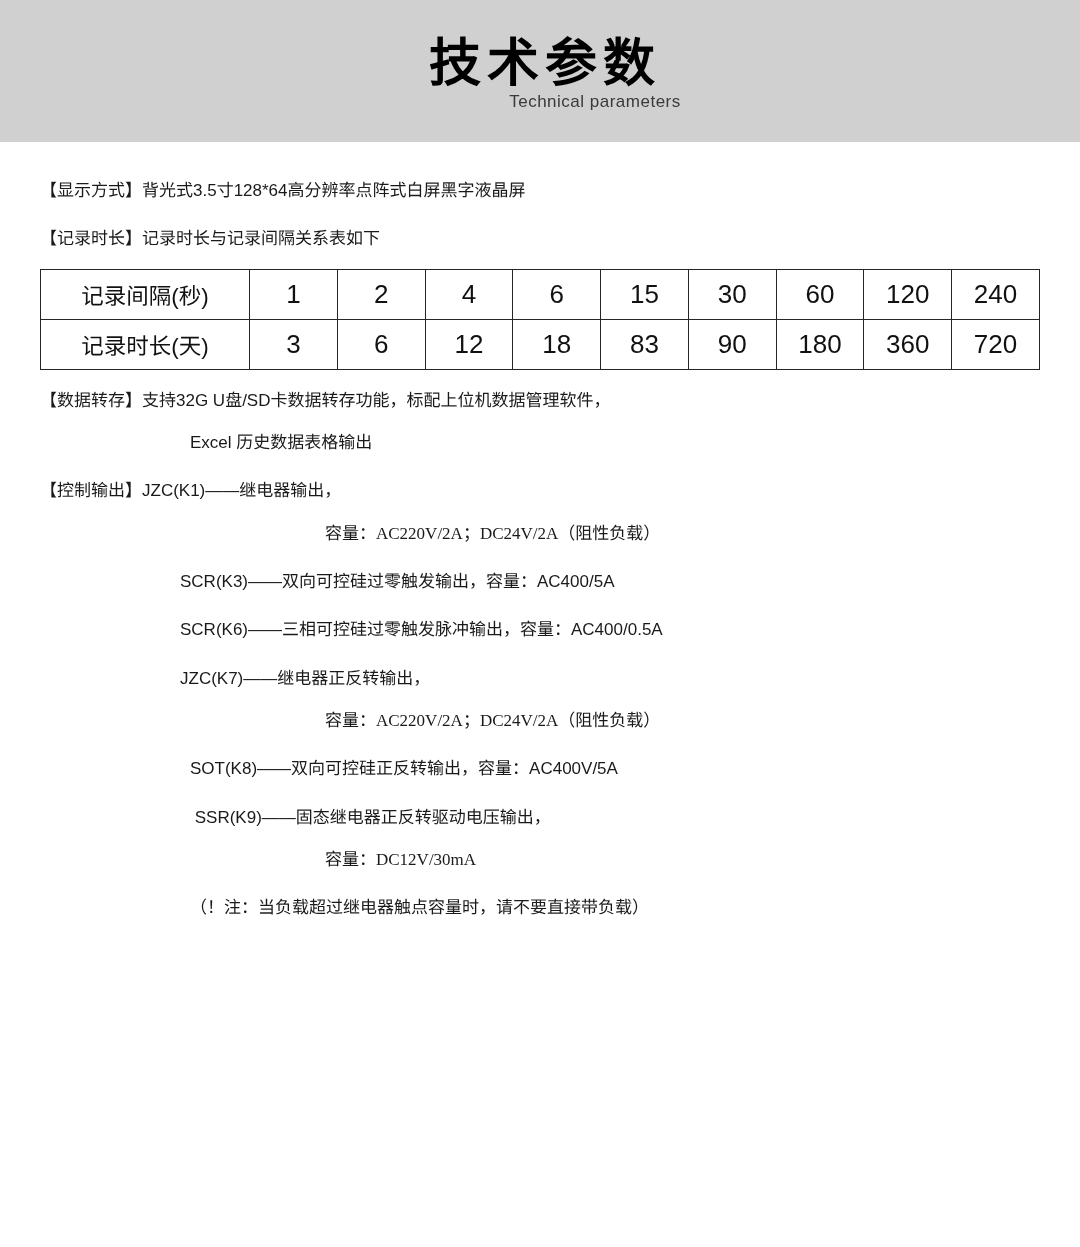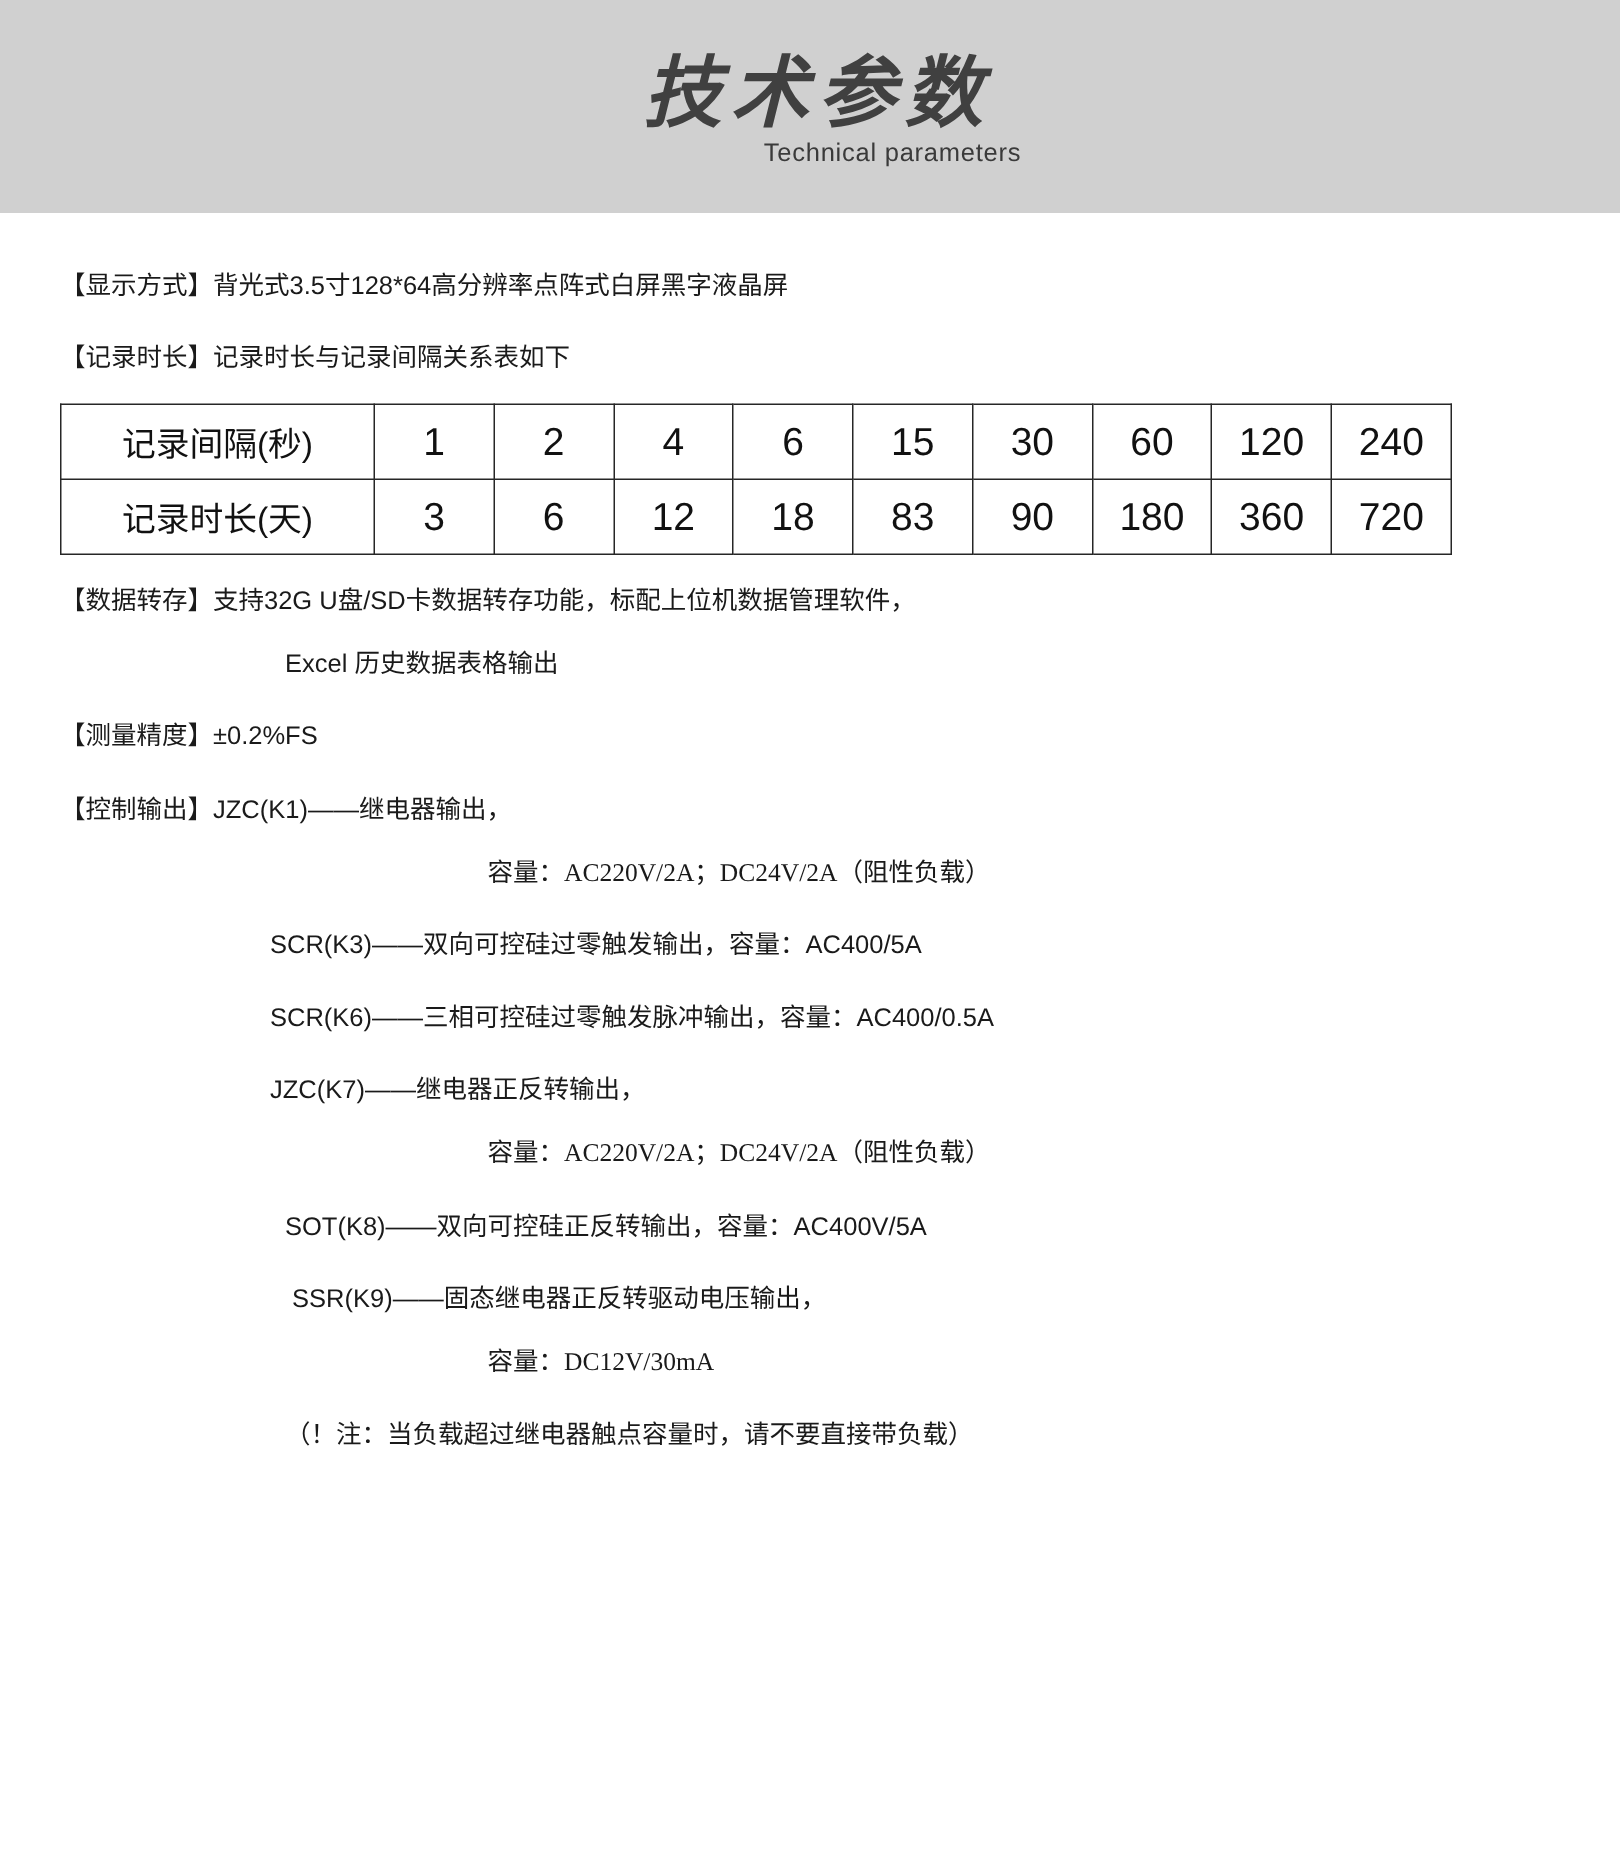--- a/index.html
+++ b/index.html
@@ -30,24 +30,23 @@
     flex-direction: column;
     align-items: center;
     justify-content: center;
     box-sizing: border-box;
     padding-top: 6px;
   }
   .banner-title {
     font-size: 52px;
     font-weight: bold;
     letter-spacing: 6px;
-    color: #404040;
+    color: #000000;
     line-height: 1.05;
     margin-left: 10px;
-    font-style: italic;
   }
   .banner-sub {
     font-size: 17px;
     color: #3a3a3a;
     letter-spacing: 0.5px;
     margin-top: 2px;
     margin-left: 110px;
   }
 
   
@@ -68,21 +67,21 @@
   .indent-1 { padding-left: 150px; }
   .indent-2 { padding-left: 285px; font-family: Liberation Serif, serif; }
   .indent-3 { padding-left: 140px; }
   .indent-4 { padding-left: 150px; }
 
   
   .rec-table {
     border-collapse: collapse;
     margin: 4px 0 18px 0;
     table-layout: fixed;
-    width: 928px;
+    width: 1000px;
   }
   .rec-table td {
     border: 1px solid #262626;
     height: 49px;
     text-align: center;
     vertical-align: middle;
     font-size: 24px;
     color: #111;
     padding: 0;
   }
@@ -136,21 +135,20 @@
           <td class="val">180</td>
           <td class="val">360</td>
           <td class="val">720</td>
         </tr>
       </tbody>
     </table>
 
     <p class="line tight">【数据转存】支持32G U盘/SD卡数据转存功能，标配上位机数据管理软件，</p>
     <p class="line indent-1">Excel 历史数据表格输出</p>
 
-    <p class="line">【测量精度】±0.2%FS</p>
 
     <p class="line tight">【控制输出】JZC(K1)——继电器输出，</p>
     <p class="line indent-2">容量：AC220V/2A；DC24V/2A（阻性负载）</p>
 
     <p class="line indent-3">SCR(K3)——双向可控硅过零触发输出，容量：AC400/5A</p>
     <p class="line indent-3">SCR(K6)——三相可控硅过零触发脉冲输出，容量：AC400/0.5A</p>
 
     <p class="line indent-3 tight">JZC(K7)——继电器正反转输出，</p>
     <p class="line indent-2">容量：AC220V/2A；DC24V/2A（阻性负载）</p>
 

